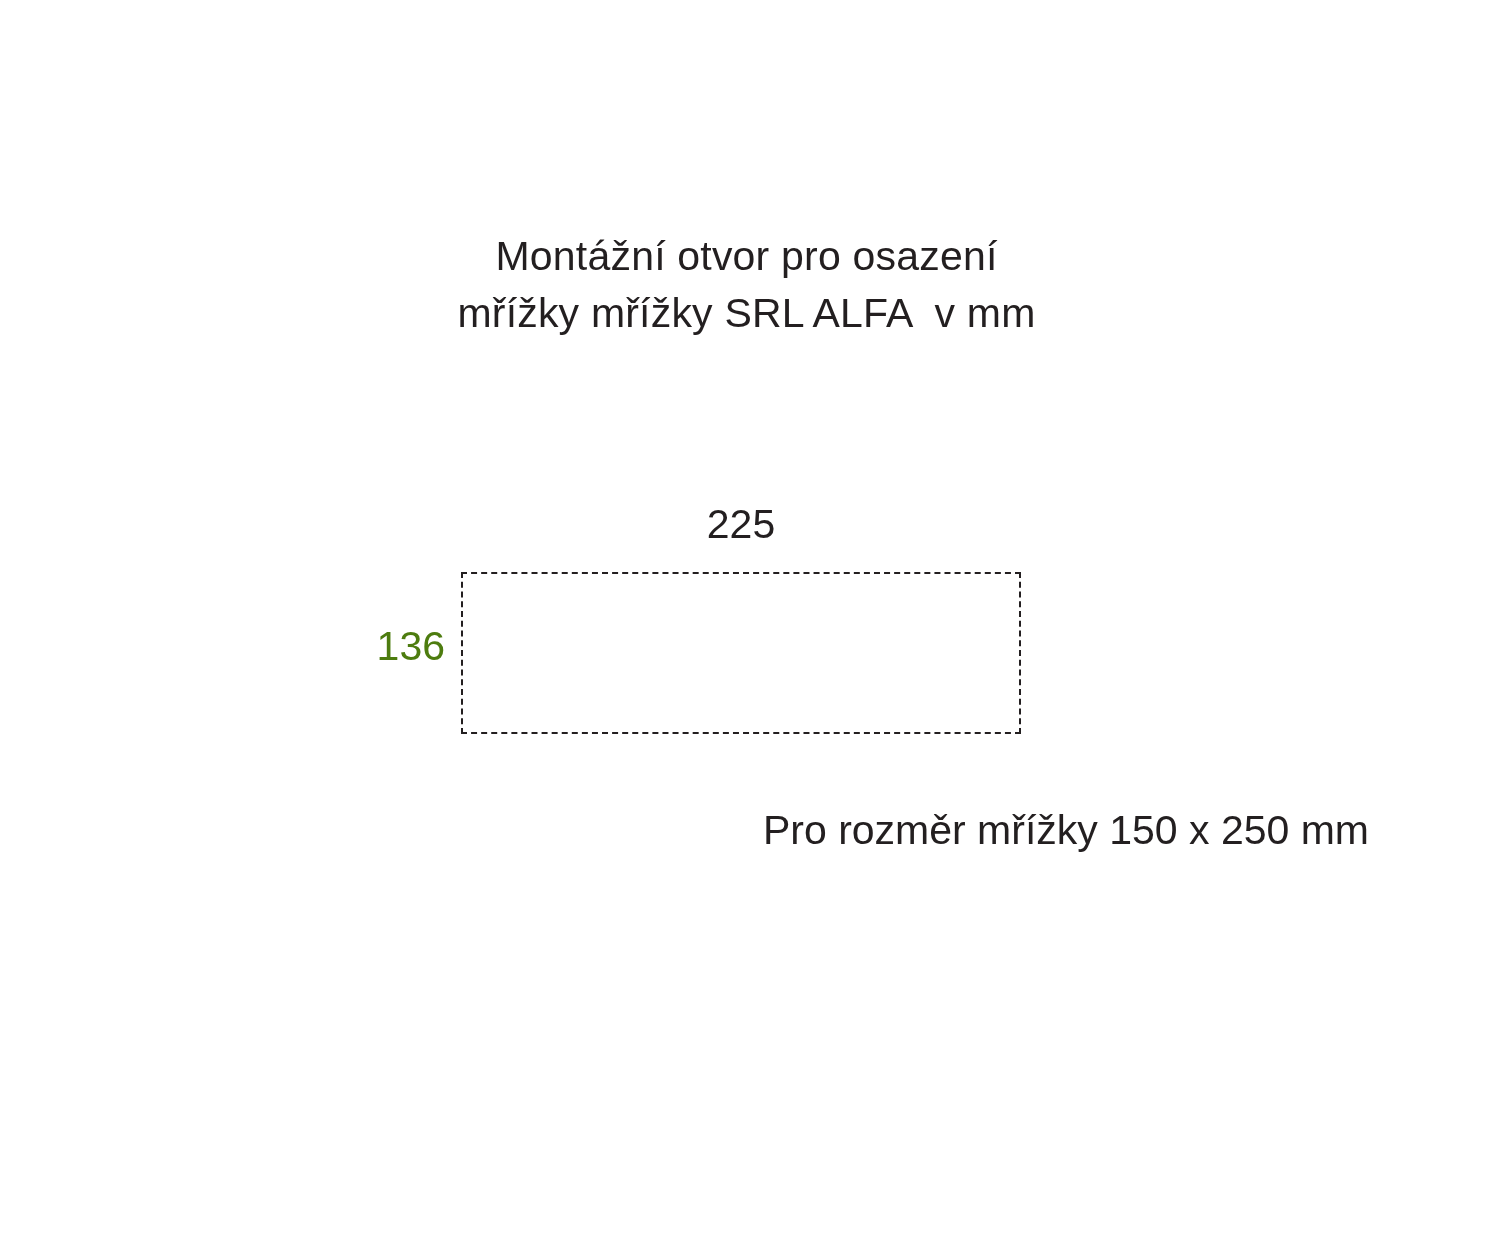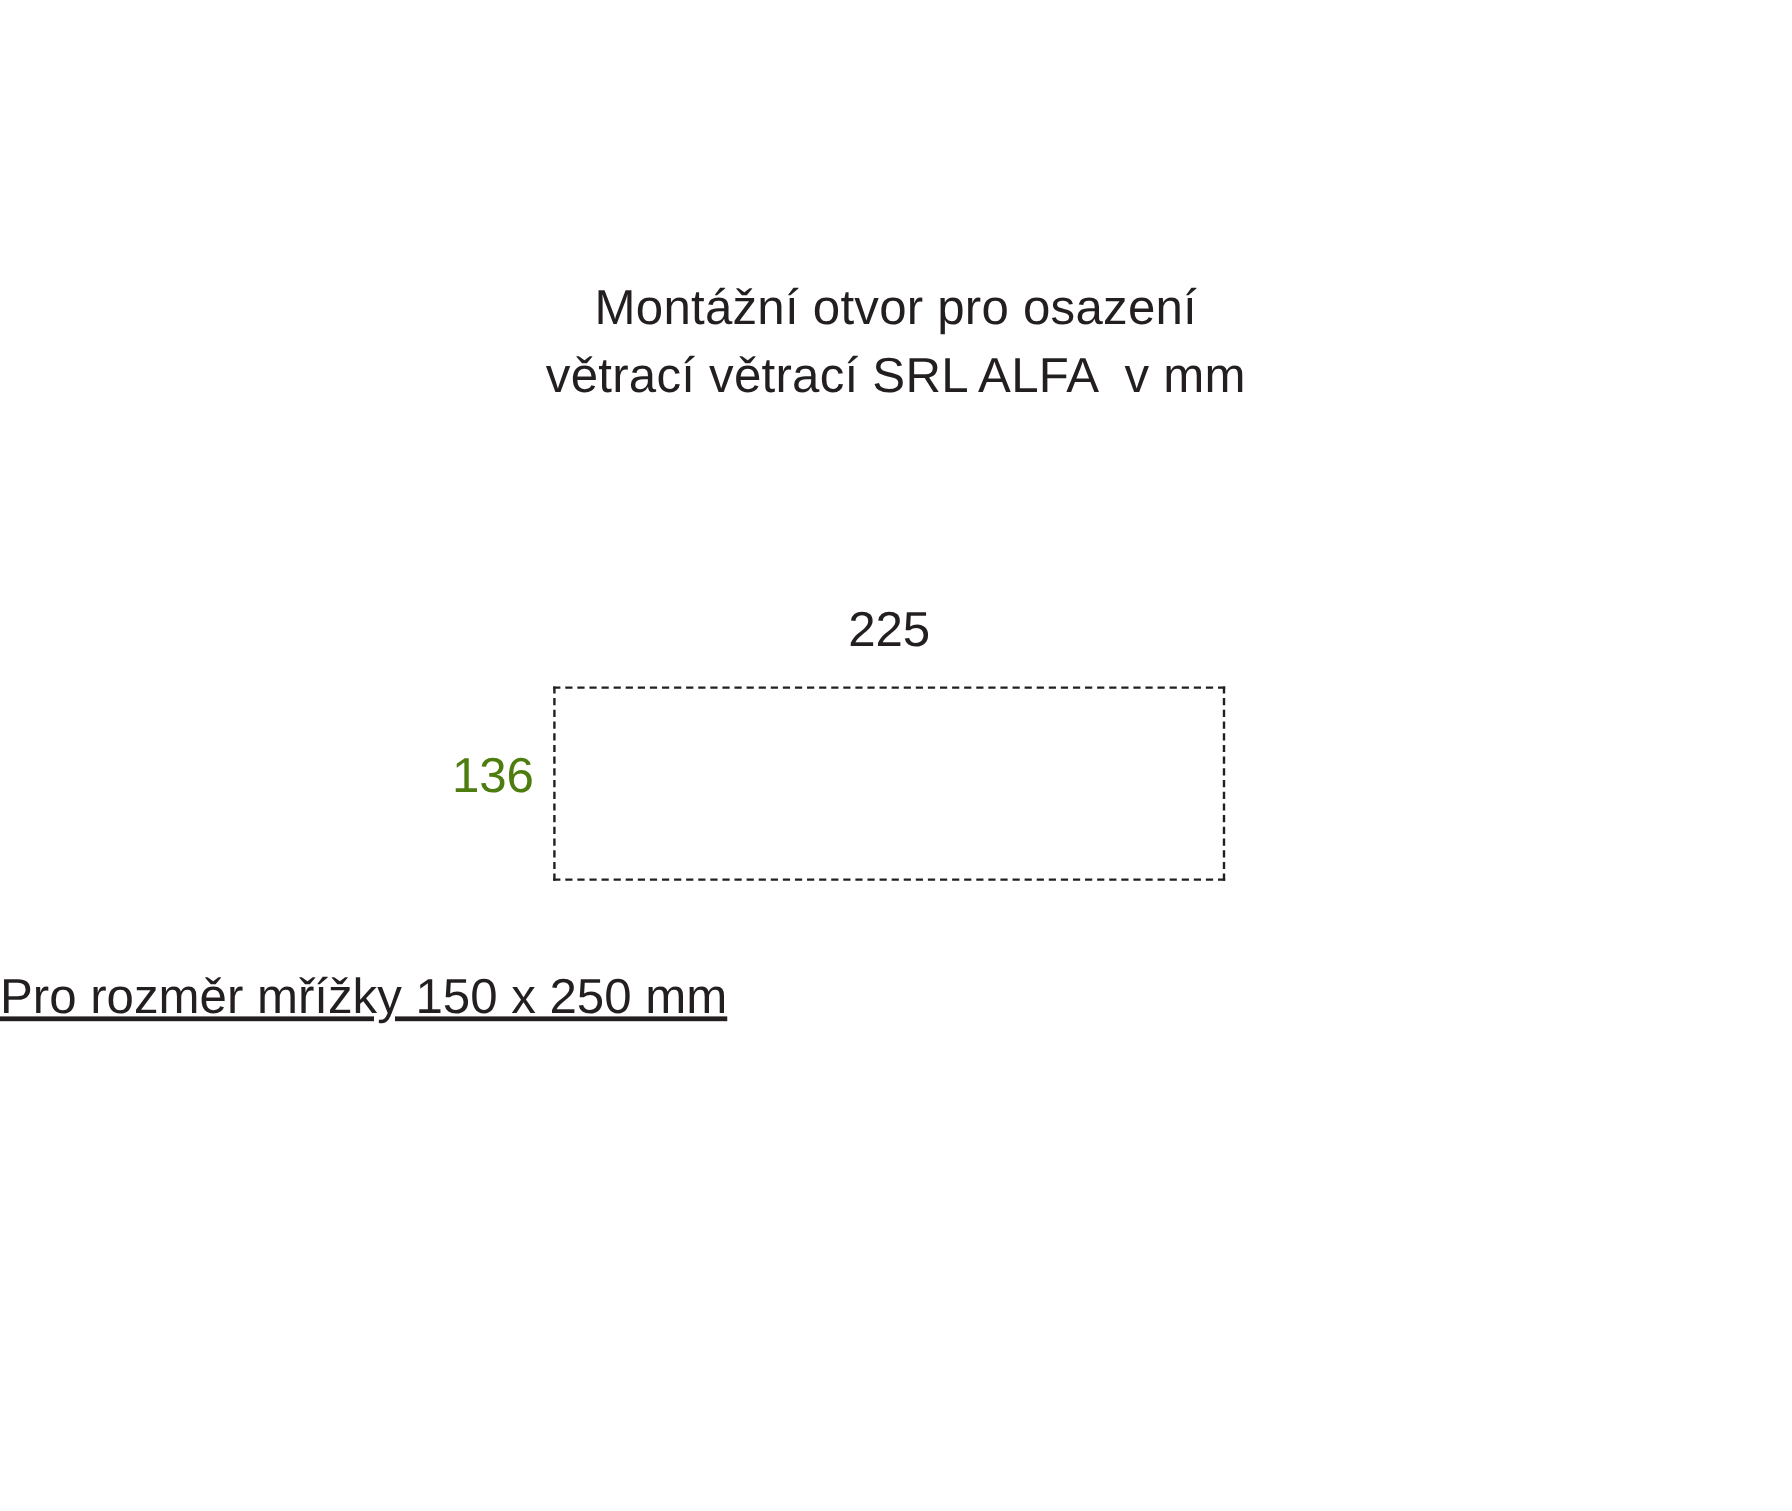--- a/index.html
+++ b/index.html
@@ -76,36 +76,35 @@
     border: 2.5px dashed #231f20;
     background: transparent;
   }
 
   
   #caption-block {
     position: absolute;
     left: 0;
     top: 804px;
     width: 1369px;
-    text-align: left;
-    text-decoration: underline;
+    text-align: right;
   }
   #caption-block .caption-line {
     font-size: 41px;
     line-height: 52px;
     color: #231f20;
     white-space: pre;
   }
 </style>
 </head>
 <body>
 
 <div id="title-block">
   <div class="title-line">Montážní otvor pro osazení</div>
-  <div class="title-line">větrací větrací SRL ALFA  v mm</div>
+  <div class="title-line">mřížky mřížky SRL ALFA  v mm</div>
 </div>
 
 <div id="drawing">
 
   <div id="dim-width-label">225</div>
 
   <div id="dim-height-label">136</div>
 
   <div id="opening-rect"></div>
 

